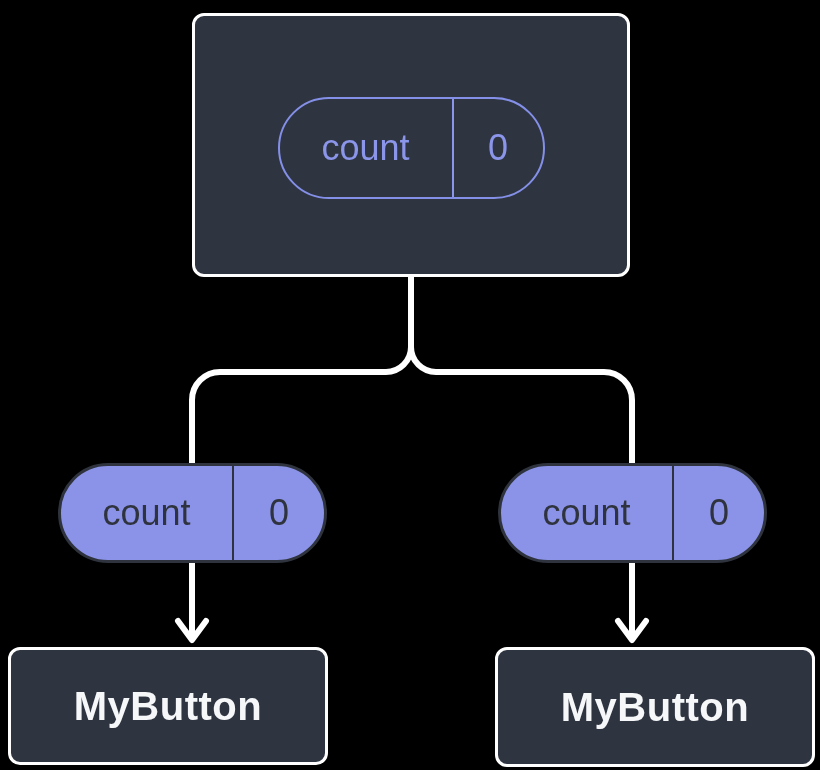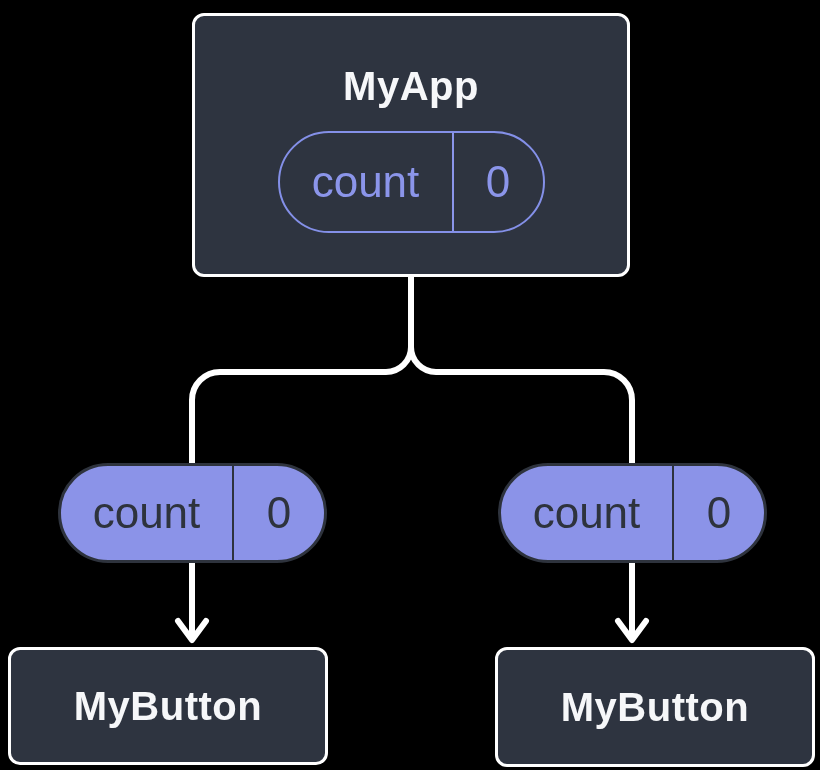--- a/index.html
+++ b/index.html
@@ -60,21 +60,21 @@
     top: 647px;
     width: 320px;
     height: 120px;
   }
   .pill {
     display: flex;
     align-items: stretch;
     box-sizing: border-box;
     border-radius: 999px;
     overflow: hidden;
-    font-size: 44px;
+    font-size: 36px;
   }
   .pill-key {
     flex: 0 0 172px;
     display: flex;
     align-items: center;
     justify-content: center;
     border-right: 2.5px solid currentColor;
     white-space: nowrap;
   }
   .pill-val {
@@ -111,21 +111,20 @@
 
   <svg class="connectors" viewBox="0 0 820 770" fill="none" stroke="#ffffff" stroke-width="6" stroke-linecap="round" stroke-linejoin="round">
     <path d="M 411 277 L 411 347"></path>
     <path d="M 411 347 A 25 25 0 0 1 386 372 L 220 372 A 28 28 0 0 0 192 400 L 192 636"></path>
     <path d="M 178 621 L 192 640 L 206 621"></path>
     <path d="M 411 347 A 25 25 0 0 0 436 372 L 604 372 A 28 28 0 0 1 632 400 L 632 636"></path>
     <path d="M 618 621 L 632 640 L 646 621"></path>
   </svg>
 
   <div class="node root-node">
-    <div class="node-title">MyApp</div>
     <div class="pill pill-outline">
       <span class="pill-key">count</span>
       <span class="pill-val">0</span>
     </div>
   </div>
 
   <div class="pill pill-solid pill-left">
     <span class="pill-key">count</span>
     <span class="pill-val">0</span>
   </div>

